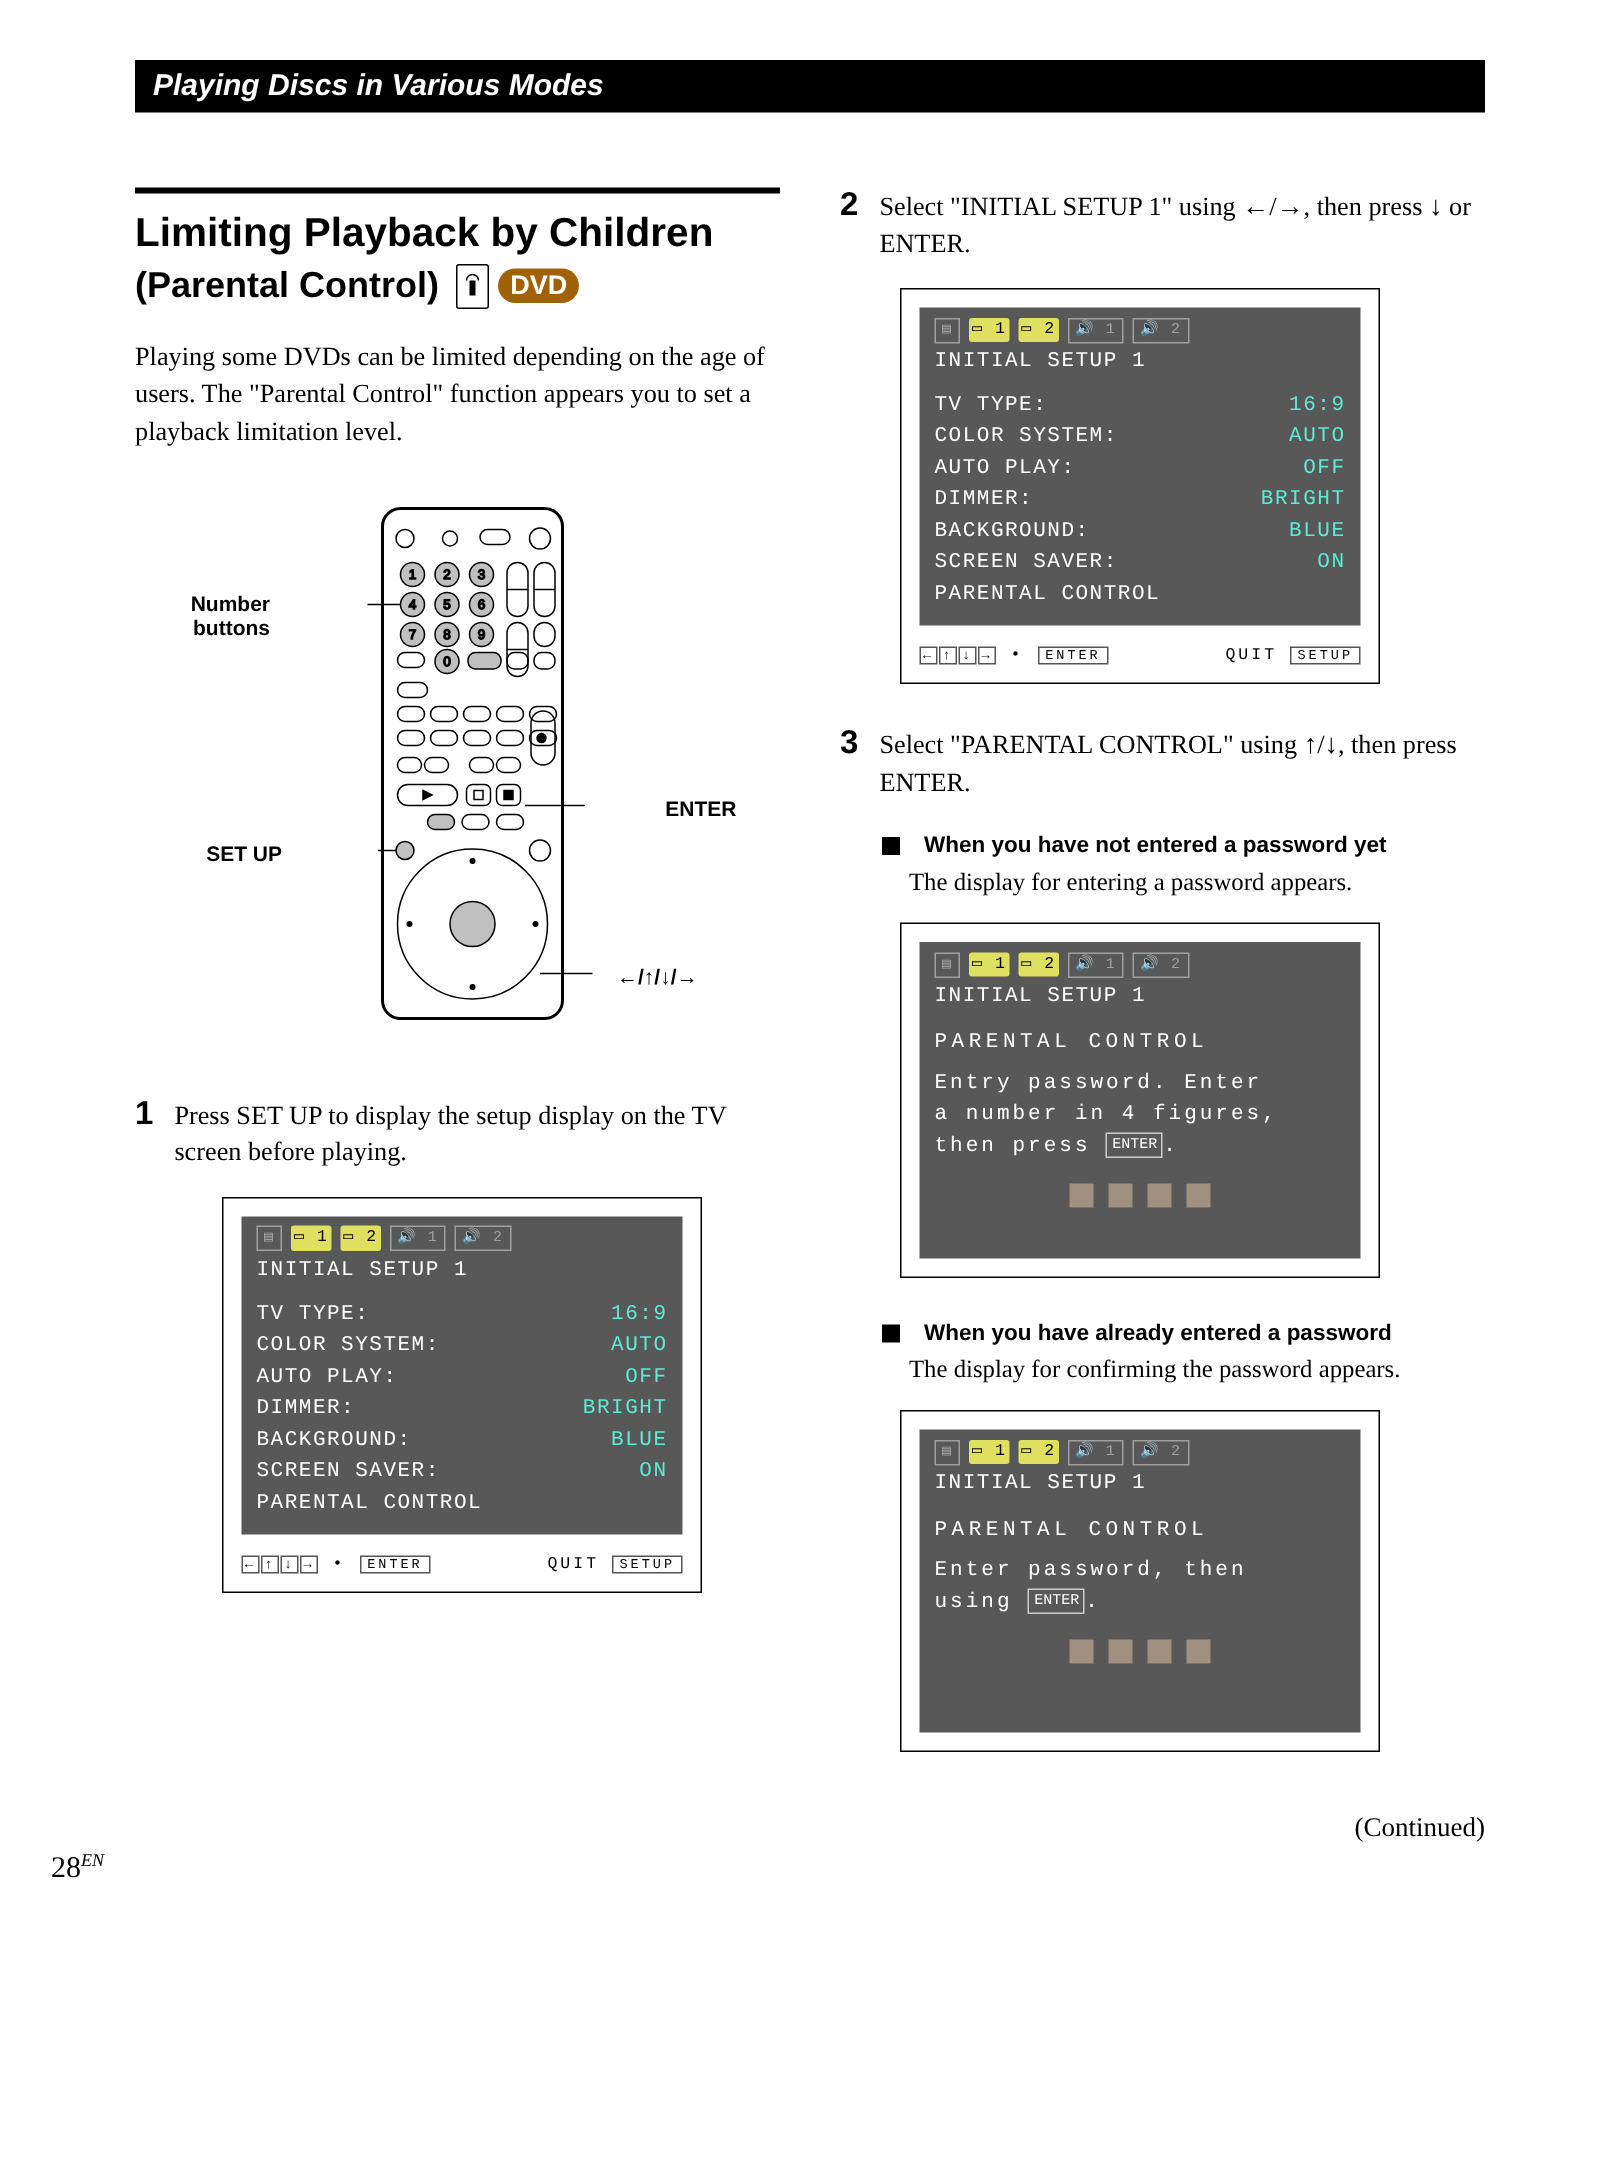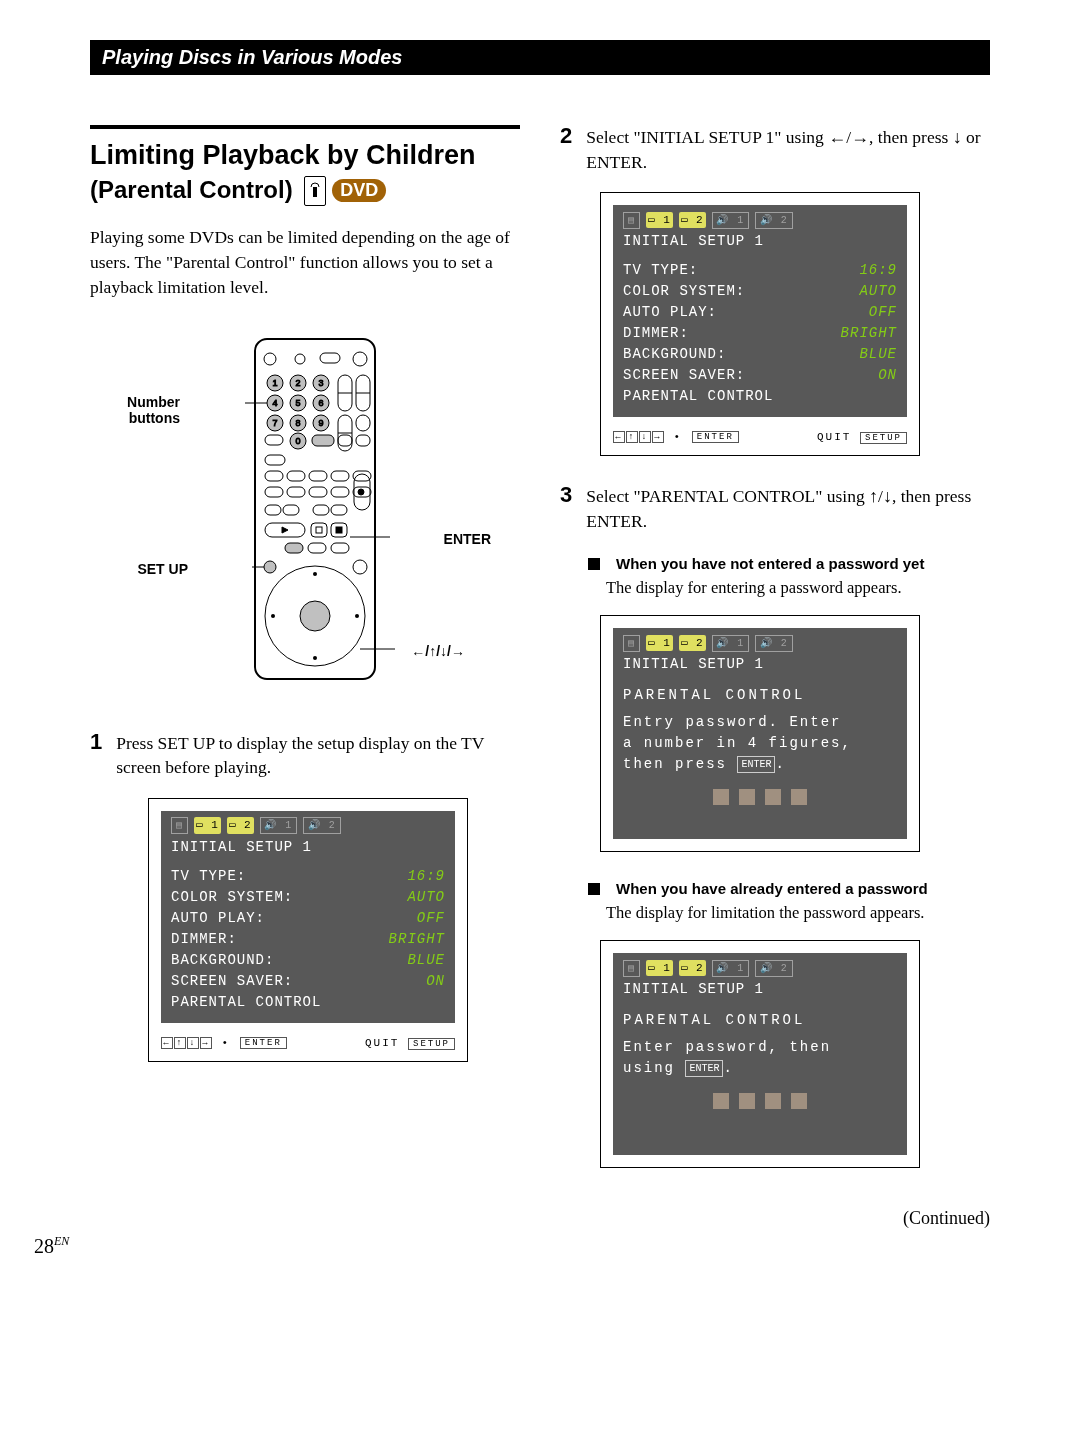--- a/index.html
+++ b/index.html
@@ -56,21 +56,21 @@
     font-family: 'Courier New', monospace;
     letter-spacing: 1px;
   }
   .col-right .osd { margin-left: 40px; }
   .osd-inner { background:#585858; color:#fff; margin: 0 12px; padding:6px 10px 10px 10px; font-size:14px; line-height:1.5; }
   .osd-icons { height:18px; margin-bottom:2px; display:flex; align-items:center; gap:6px; }
   .osd-icons .hl { background:#e0e060; color:#000; padding:0 2px; border-radius:2px; font-size:11px;}
   .osd-icons .gr { border:1px solid #a0a0a0; color:#a0a0a0; padding:0 4px; font-size:10px;}
   .osd-title { margin-bottom:8px; }
   .osd-row { display:flex; justify-content:space-between;gap:23px; }
-  .osd-row .val { color:#84cc16;font-style:italic; }
+  .osd-row .val { color:#5eead4; }
   .osd-foot { display:flex; align-items:center; justify-content:space-between; margin:14px 12px 0 12px; font-size:11px; letter-spacing:2px; }
   .osd-foot .nav { display:flex; align-items:center; gap:1px;}
   .osd-foot .box { border:1px solid #555; padding:0 4px; font-size:9px;}
   .osd-foot .dot { border:1px solid #555; width:12px; height:12px; display:inline-flex; align-items:center; justify-content:center; font-size:9px;}
   .osd-msg { font-size:14px; letter-spacing:2px; line-height:1.5; margin-top:6px;}
   .osd-pass { display:flex; gap:10px; justify-content:center; margin:14px 0 6px 0;}
   .osd-pass span { width:16px; height:16px; background:#a09080;}
   .osd-sub { letter-spacing:3px; margin:10px 0 4px 0;}
 
   .sub-head { display:flex; align-items:flex-start; gap:16px; font-family: Arial, Helvetica, sans-serif;
@@ -99,21 +99,21 @@
           <svg width="12" height="20" viewBox="0 0 12 20">
               <rect x="4" y="6" width="4" height="10" fill="#000"></rect>
               <path d="M6 2 A4 4 0 0 1 10 6" fill="none" stroke="#000"></path>
               <path d="M6 2 A4 4 0 0 0 2 6" fill="none" stroke="#000"></path>
             </svg>
         </span>
         <span class="dvd-badge">DVD</span>
       </span>
     </h1>
 
-    <p class="intro">Playing some DVDs can be limited depending on the age of users.  The "Parental Control" function allows you to set a playback limitation level.</p>
+    <p class="intro">Playing some DVDs can be limited depending on the age of users.  The "Parental Control" function appears you to set a playback limitation level.</p>
 
     <div class="remote-fig">
       <div class="fig-label numbers">Number buttons</div>
       <div class="fig-label setup">SET UP</div>
       <div class="fig-label enter">ENTER</div>
       <div class="fig-label arrows">←/↑/↓/→</div>
       <svg width="230" height="360" viewBox="0 0 230 360">
         <rect x="65" y="8" width="120" height="340" rx="12" fill="#fff" stroke="#000" stroke-width="2"></rect>
 
         <circle cx="80" cy="28" r="6" fill="none" stroke="#000"></circle>
@@ -345,21 +345,21 @@
             <span></span>
           </div>
         <div style="height:18px"></div>
       </div>
     </div>
 
     <div class="sub-head">
       <span class="sq"></span>
       <span>When you have already entered a password</span>
     </div>
-    <div class="sub-body">The display for limitation the password appears.</div>
+    <div class="sub-body">The display for confirming the password appears.</div>
 
     <div class="osd">
       <div class="osd-inner">
         <div class="osd-icons">
           <span class="gr">▤</span>
           <span class="hl">▭ <span>1</span></span>
           <span class="hl">▭ <span>2</span></span>
           <span class="gr">🔊 <span>1</span></span>
           <span class="gr">🔊 <span>2</span></span>
         </div>

